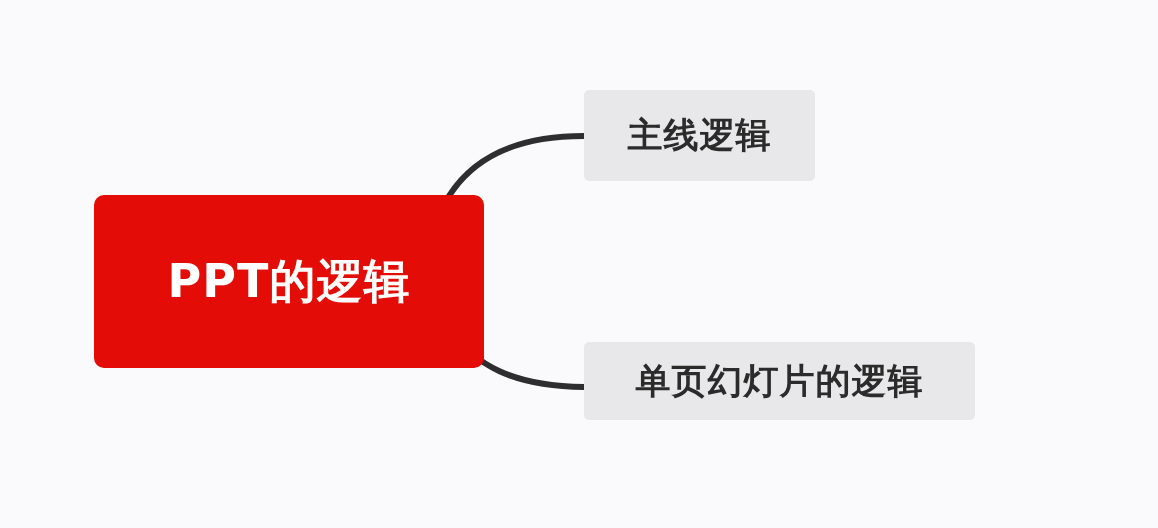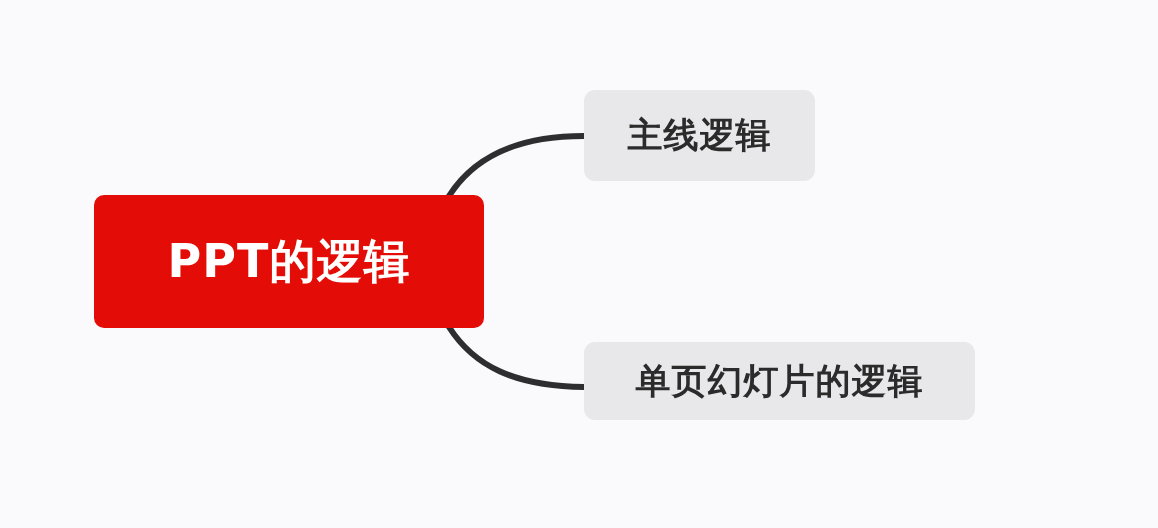--- a/index.html
+++ b/index.html
@@ -33,30 +33,30 @@
       display: flex;
       align-items: center;
       justify-content: center;
       font-weight: bold;
       white-space: nowrap;
     }
     .node-root {
       left: 94px;
       top: 195px;
       width: 390px;
-      height: 133px;
+      height: 173px;
       background: #e30c06;
       border-radius: 10px;
       color: #ffffff;
       font-size: 46px;
       letter-spacing: 1px;
     }
     .node-child {
       background: #e8e8ea;
-      border-radius: 11px;
+      border-radius: 5px;
       color: #2b2b2b;
       font-size: 35px;
       letter-spacing: 1px;
     }
     .node-child-1 {
       left: 584px;
       top: 90px;
       width: 231px;
       height: 91px;
     }

